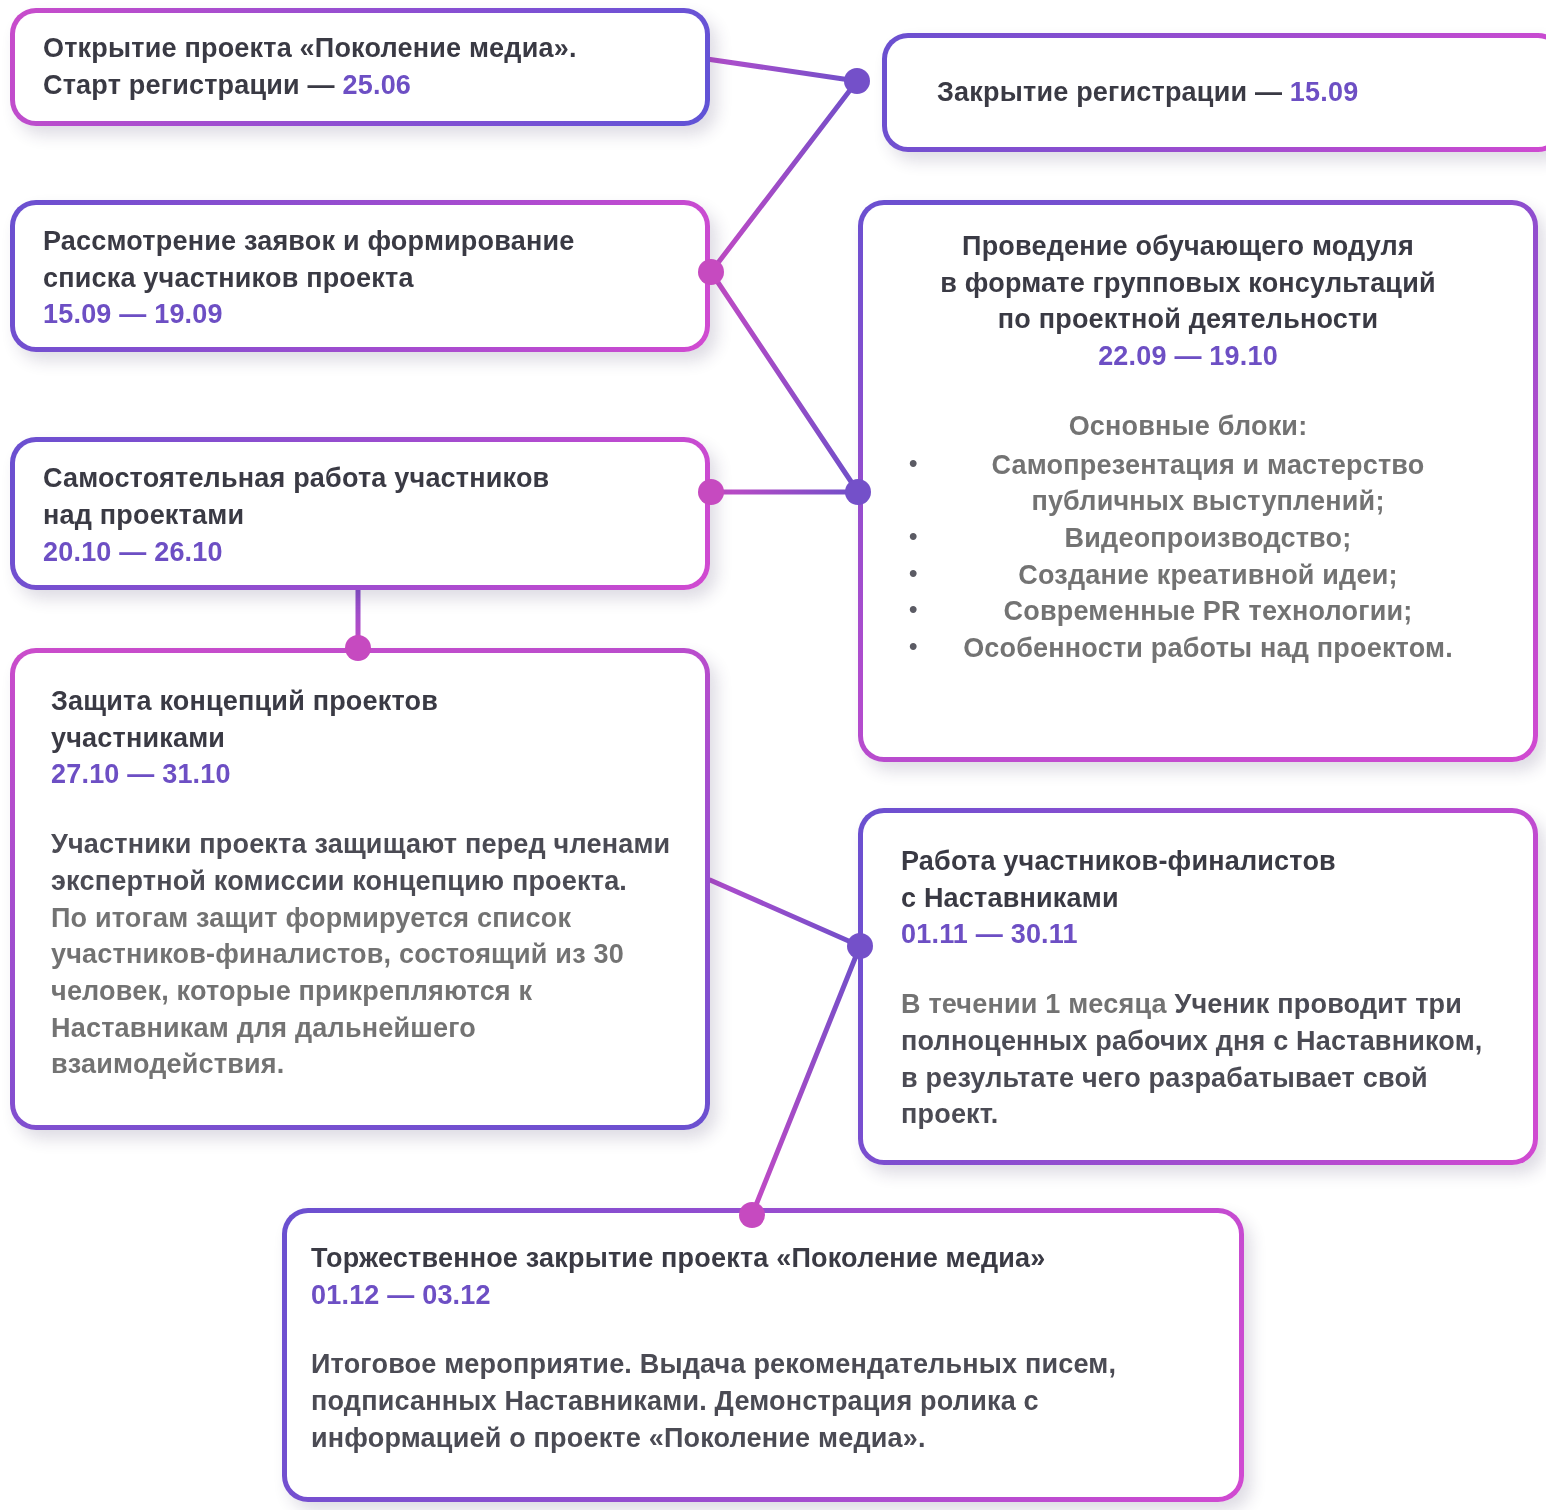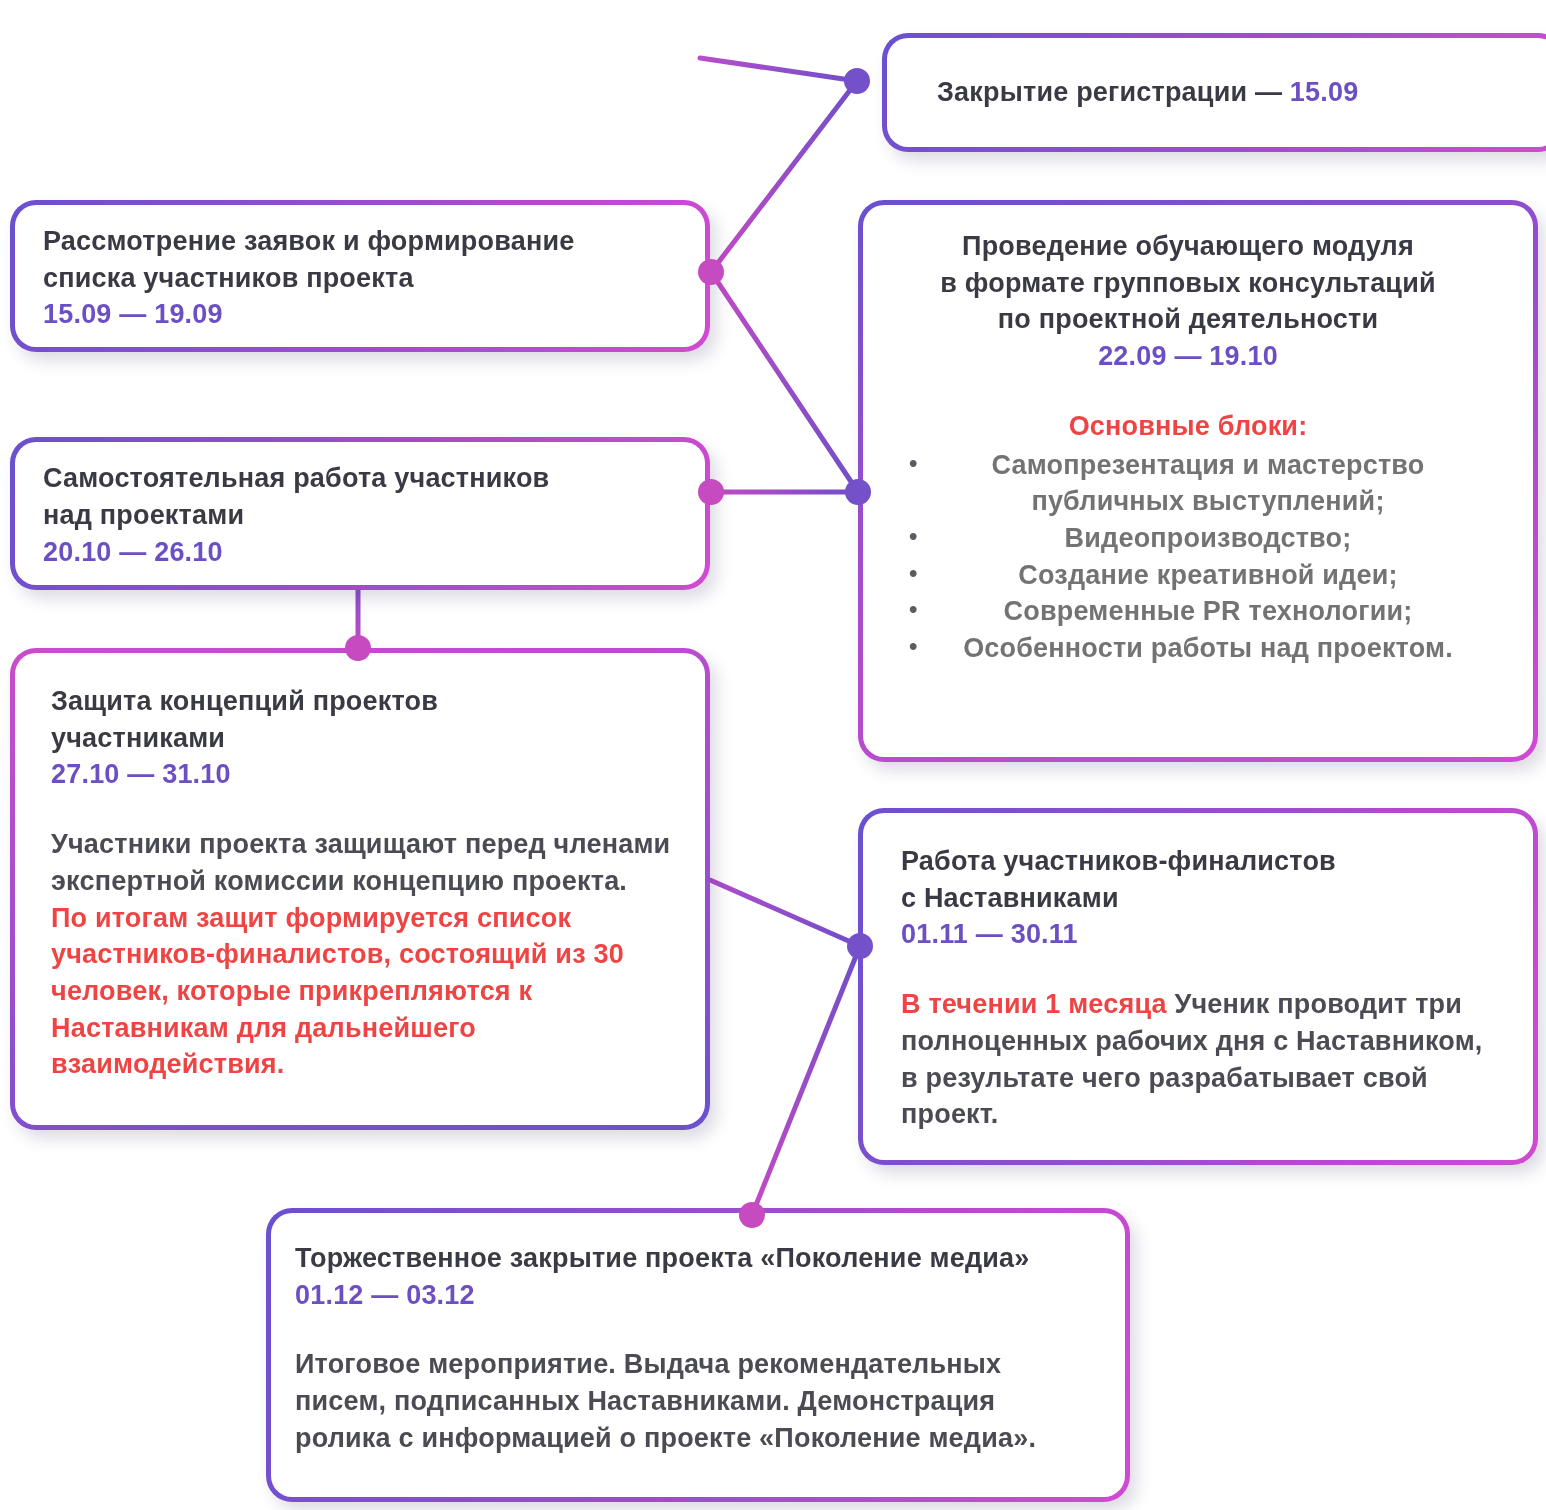--- a/index.html
+++ b/index.html
@@ -37,21 +37,21 @@
   .pad-b{padding:10px 26px 10px 50px;display:flex;align-items:center;}
   .pad-c{padding:18px 30px 14px 28px;display:flex;flex-direction:column;justify-content:center;}
   .pad-d{padding:23px 52px 16px 32px;}
   .pad-e{padding:30px 34px 16px 36px;}
   .pad-f{padding:30px 34px 16px 38px;}
   .pad-g{padding:27px 40px 16px 24px;}
   
   .t{margin:0;font-size:27px;line-height:1.36;color:#3a3a44;}
   .title{white-space:pre-line;}
   .date{color:#6d4fc4;}
-  .accent{color:#ef4444;}
+  .accent{color:#737373;}
   .body{color:#4b4b54;}
   .mt{margin-top:33px;}
   .bullets{list-style:none;margin:2px 0 0;padding:0;}
   .bullets li{position:relative;padding-left:40px;color:#737373;font-size:27px;line-height:1.36;}
   .bullets li::before{content:"\2022";position:absolute;left:14px;top:0;color:#5b5b64;font-size:24px;}
   .node{
     position:absolute;width:26px;height:26px;border-radius:50%;z-index:3;
   }
   .node.purple{background:#7450c9;}
   .node.magenta{background:#c64ac0;}
@@ -94,20 +94,26 @@
     </defs>
     <line x1="700" y1="58" x2="857" y2="81" stroke="url(#lg1)" stroke-width="5" stroke-linecap="round"></line>
     <line x1="857" y1="81" x2="711" y2="272" stroke="url(#lg2)" stroke-width="5" stroke-linecap="round"></line>
     <line x1="711" y1="272" x2="858" y2="492" stroke="url(#lg3)" stroke-width="5" stroke-linecap="round"></line>
     <line x1="711" y1="492" x2="858" y2="492" stroke="url(#lg4)" stroke-width="5" stroke-linecap="round"></line>
     <line x1="358" y1="590" x2="358" y2="648" stroke="url(#lg5)" stroke-width="5" stroke-linecap="round"></line>
     <line x1="710" y1="880" x2="860" y2="946" stroke="url(#lg6)" stroke-width="5" stroke-linecap="round"></line>
     <line x1="860" y1="946" x2="752" y2="1215" stroke="url(#lg7)" stroke-width="5" stroke-linecap="round"></line>
   </svg>
 
+  <div class="card g1" style="left:10px;top:8px;width:700px;height:118px;">
+    <div class="inner pad-a">
+      <p class="t title"><span>Открытие проекта «Поколение медиа».
+Старт регистрации —</span> <span class="date">25.06</span></p>
+    </div>
+  </div>
 
   <div class="card g2" style="left:882px;top:33px;width:682px;height:119px;">
     <div class="inner pad-b">
       <p class="t"><span>Закрытие регистрации —</span> <span class="date">15.09</span></p>
     </div>
   </div>
 
   <div class="card g2" style="left:10px;top:200px;width:700px;height:152px;">
     <div class="inner pad-c">
       <p class="t title">Рассмотрение заявок и формирование
@@ -152,21 +158,21 @@
 
   <div class="card g2" style="left:858px;top:808px;width:680px;height:357px;">
     <div class="inner pad-f">
       <p class="t title">Работа участников-финалистов
 с Наставниками</p>
       <p class="t date">01.11 — 30.11</p>
       <p class="t body mt"><span class="accent">В течении 1 месяца </span><span>Ученик проводит три полноценных рабочих дня с Наставником, в результате чего разрабатывает свой проект.</span></p>
     </div>
   </div>
 
-  <div class="card g2" style="left:266px;top:1208px;width:864px;height:294px;">
+  <div class="card g2" style="left:282px;top:1208px;width:962px;height:294px;">
     <div class="inner pad-g">
       <p class="t title">Торжественное закрытие проекта «Поколение медиа»</p>
       <p class="t date">01.12 — 03.12</p>
       <p class="t body mt">Итоговое мероприятие. Выдача рекомендательных писем, подписанных Наставниками. Демонстрация ролика с информацией о проекте «Поколение медиа».</p>
     </div>
   </div>
 
   <span class="node purple" style="left:844px;top:68px;"></span>
   <span class="node magenta" style="left:698px;top:259px;"></span>
   <span class="node magenta" style="left:698px;top:479px;"></span>

